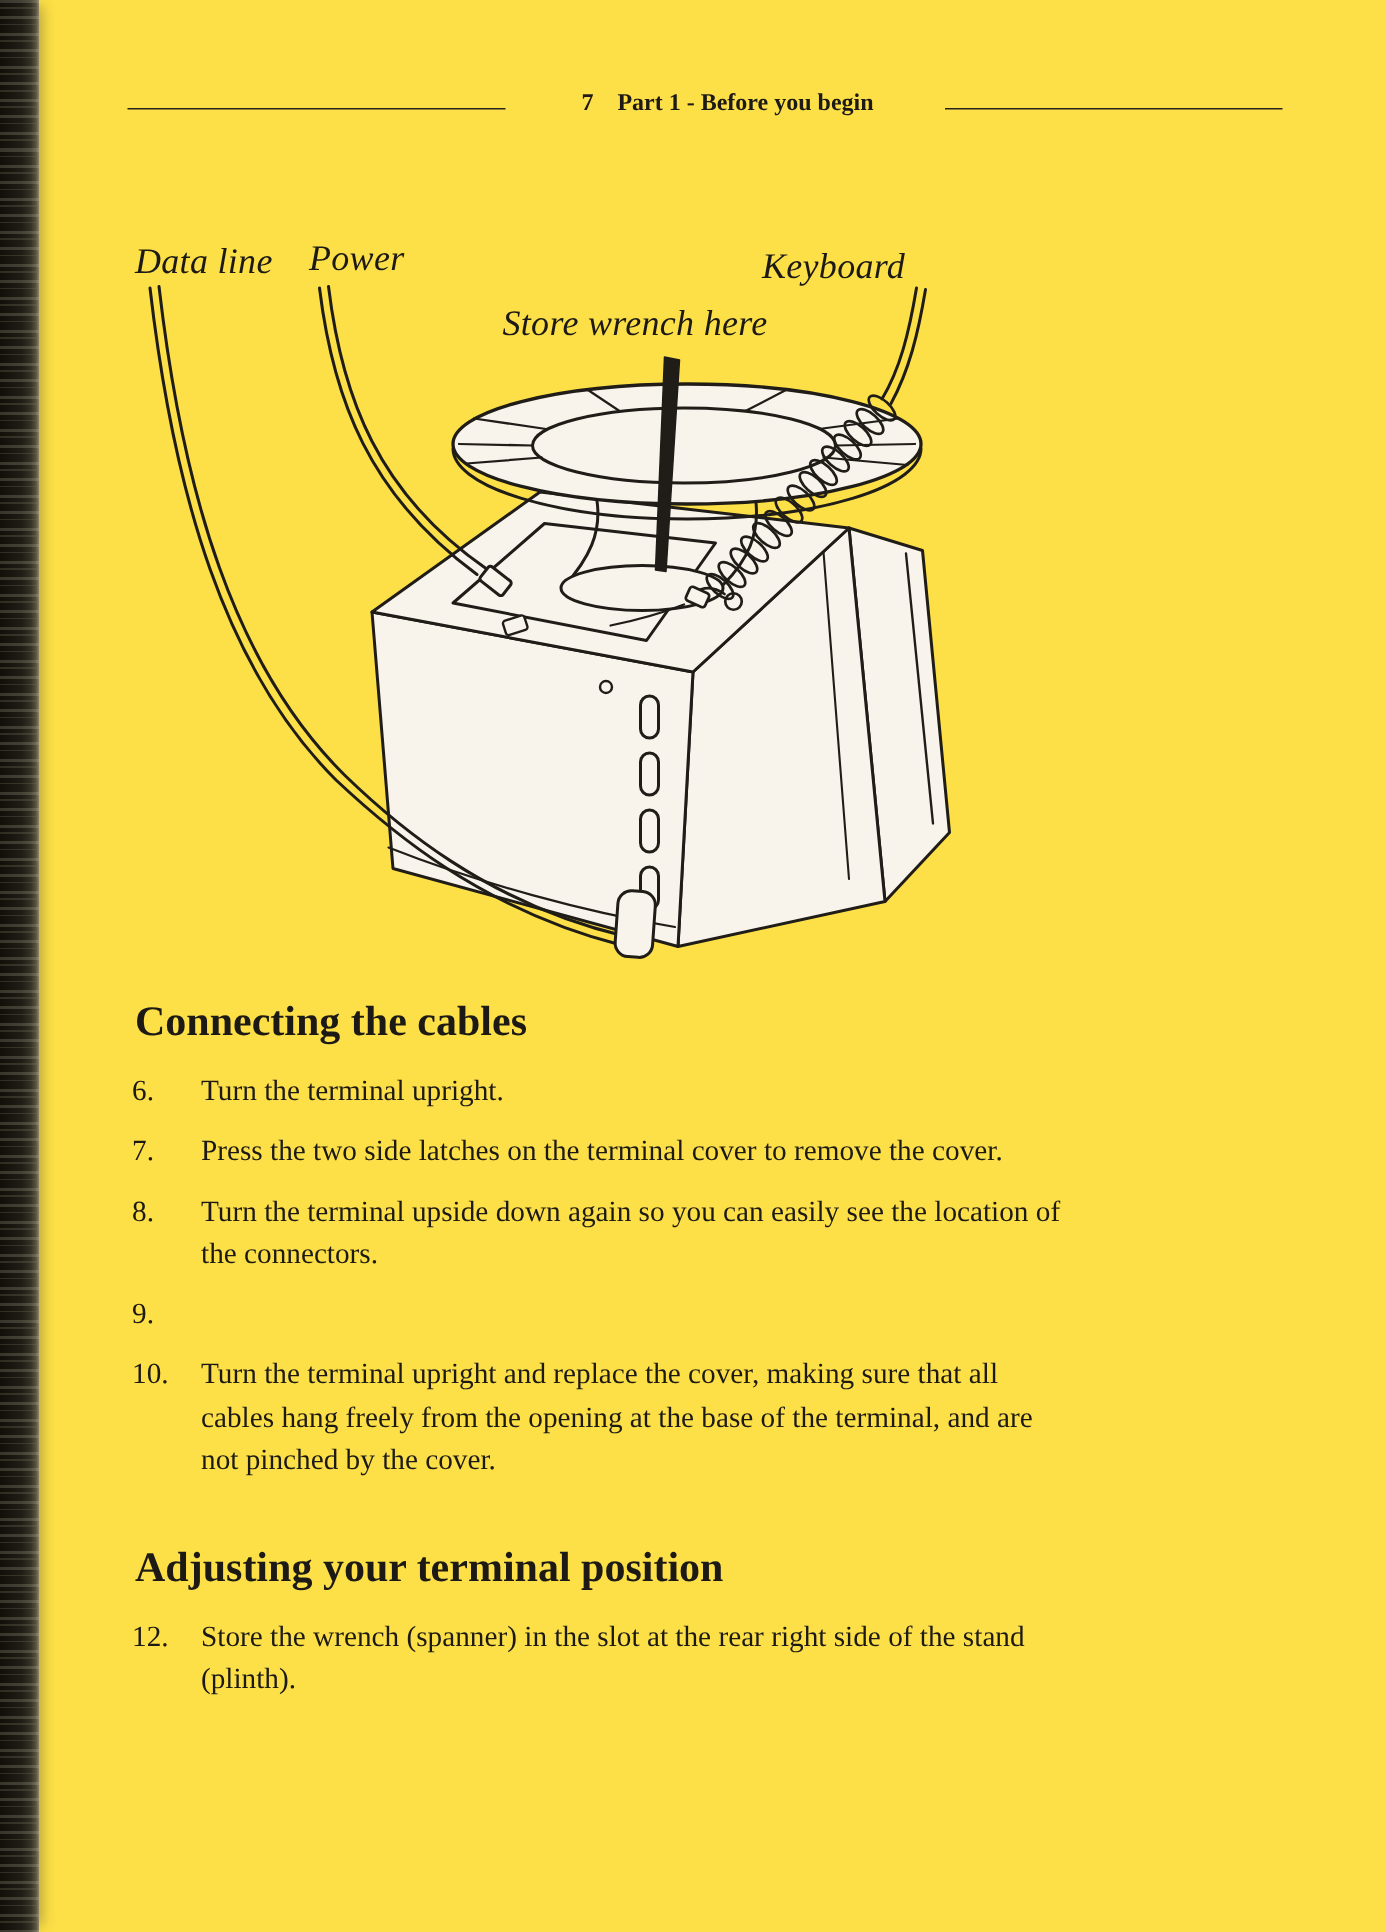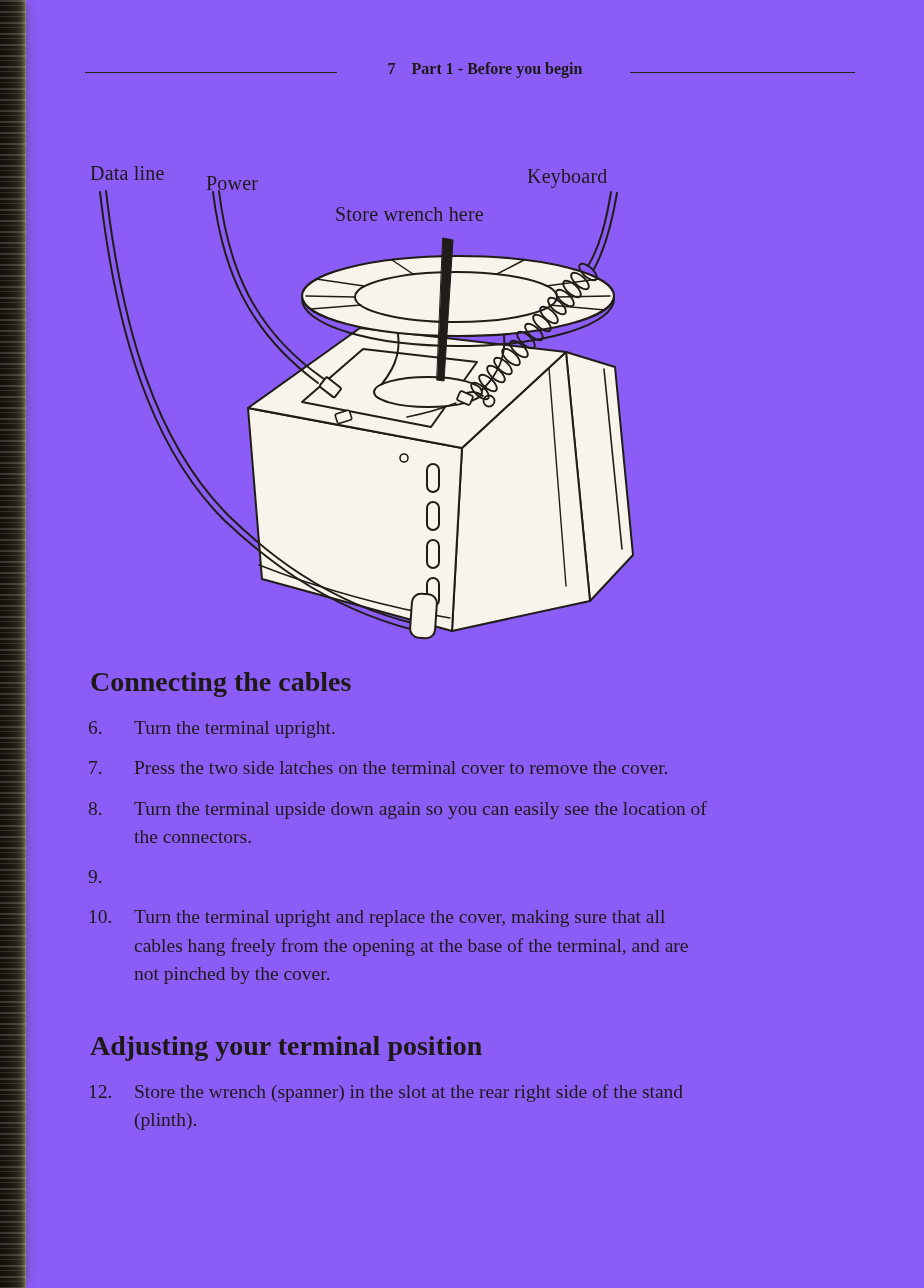--- a/index.html
+++ b/index.html
@@ -1,40 +1,40 @@
 <!DOCTYPE html>
 <html><head>
 <meta charset="utf-8">
 <style>
   html,body{margin:0;padding:0;}
   .page{
     position:relative;width:924px;height:1288px;overflow:hidden;
-    background:#8b5cf6;color:#1d1a16;
+    background:#fde047;color:#1d1a16;
     font-family:"Liberation Serif", serif;
   }
   .binding{
     position:absolute;left:0;top:0;bottom:0;width:26px;
     background:
       repeating-linear-gradient(180deg, rgba(214,208,182,.20) 0 2px, rgba(0,0,0,0) 2px 5px, rgba(125,118,96,.28) 5px 6px, rgba(0,0,0,0) 6px 11px),
       linear-gradient(90deg,#100f09 0%,#1f1d15 55%,#333024 78%,#575240 92%,#8a8468 100%);
     box-shadow:6px 0 9px -4px rgba(70,64,46,.40);
   }
   .rule-l{position:absolute;left:85px;top:72px;width:252px;border-top:1.6px solid #26231d;}
   .rule-r{position:absolute;left:630px;top:72px;width:225px;border-top:1.6px solid #26231d;}
   .header-text{
     position:absolute;left:340px;top:60px;width:290px;text-align:center;
     font-size:16px;font-weight:bold;white-space:pre;
   }
   .fig-svg{position:absolute;left:0;top:0;width:924px;height:1288px;pointer-events:none;}
   .fig-label{
-    position:absolute;font-size:20px;letter-spacing:.2px;white-space:pre;
+    position:absolute;font-style:italic;font-size:24px;letter-spacing:.2px;white-space:pre;
   }
   .lbl-dataline{left:90px;top:162px;}
-  .lbl-power{left:206px;top:172px;}
-  .lbl-keyboard{left:527px;top:165px;}
+  .lbl-power{left:206px;top:160px;}
+  .lbl-keyboard{left:508px;top:165px;}
   .lbl-wrench{left:335px;top:203px;}
   .content{position:absolute;left:88px;top:666px;width:786px;}
   .content h2{font-size:28px;font-weight:bold;margin:0 0 16px 2px;}
   .sec2{margin-top:42px;}
   .item{display:flex;margin-bottom:12px;font-size:19.5px;line-height:1.45;}
   .num{width:46px;flex:none;}
   .txt{white-space:pre-wrap;}
 </style>
 </head>
 <body>

